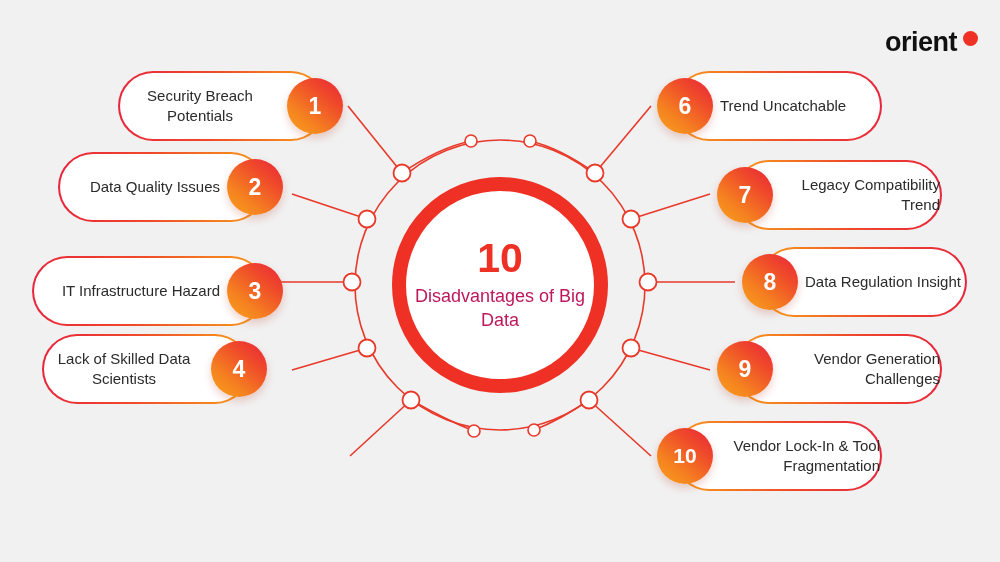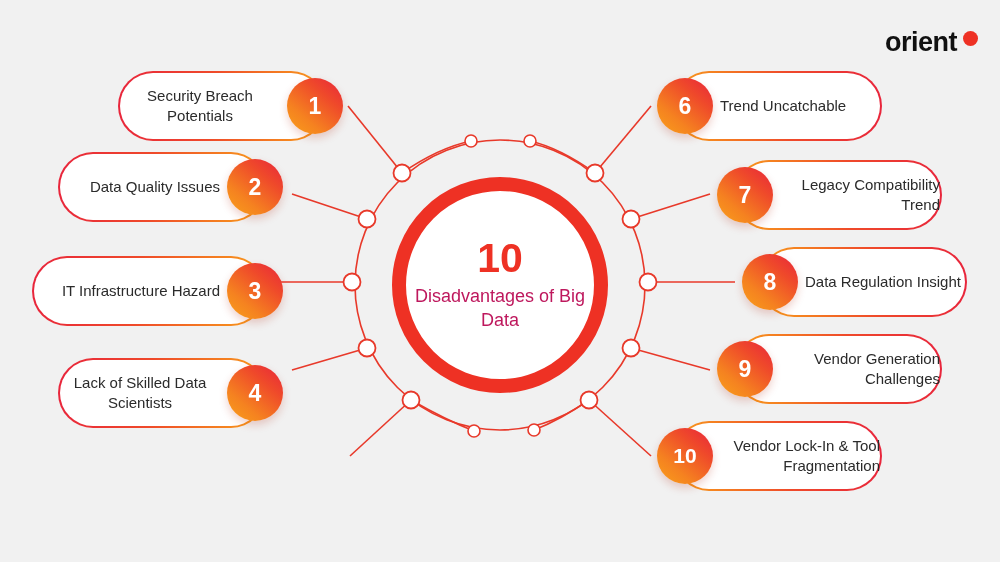--- a/index.html
+++ b/index.html
@@ -208,21 +208,21 @@
     <span class="bubble">2</span>
   </div>
 
   <div class="card card-left" style="left:32px; top:256px; width:234px;">
     <div class="card-inner">
       <span class="card-label">IT Infrastructure Hazard</span>
     </div>
     <span class="bubble">3</span>
   </div>
 
-  <div class="card card-left" style="left:58px; top:334px; width:208px;margin-top:24px;">
+  <div class="card card-left" style="left:42px; top:334px; width:208px;">
     <div class="card-inner">
       <span class="card-label">Lack of Skilled Data Scientists</span>
     </div>
     <span class="bubble">4</span>
   </div>
 
 
   <div class="card card-right" style="left:674px; top:71px; width:208px;">
     <div class="card-inner">
       <span class="card-label">Trend Uncatchable</span>

